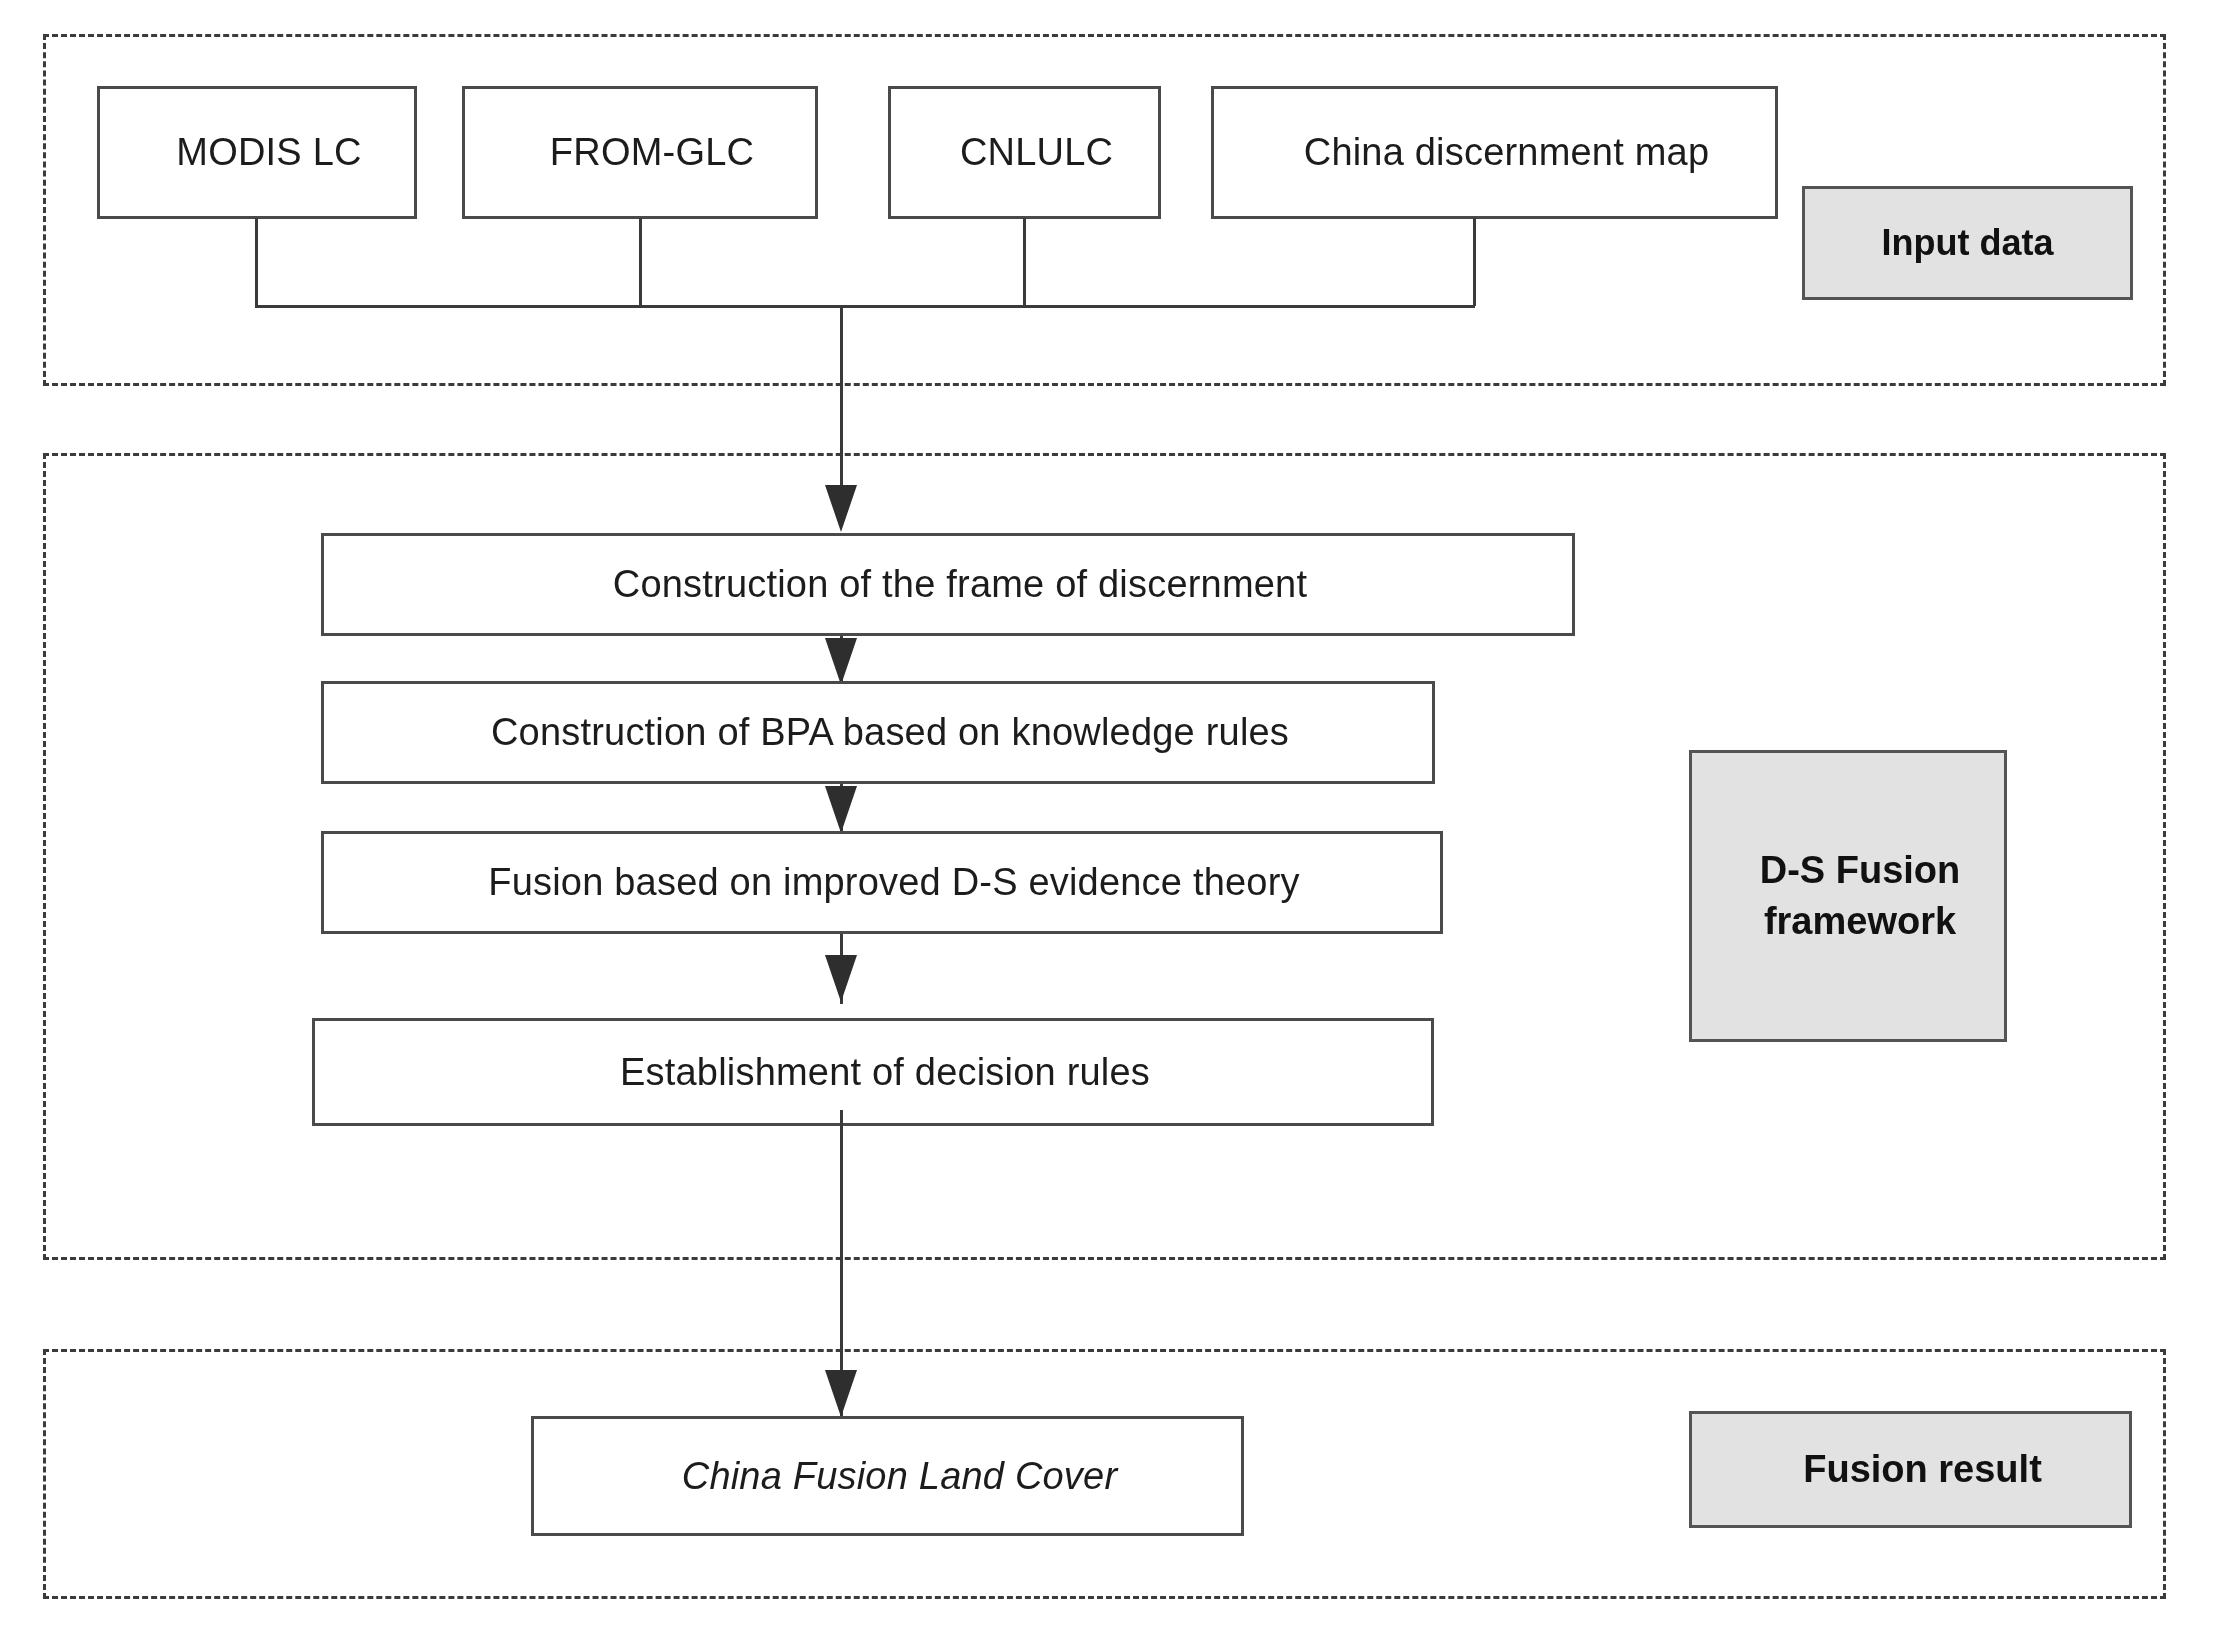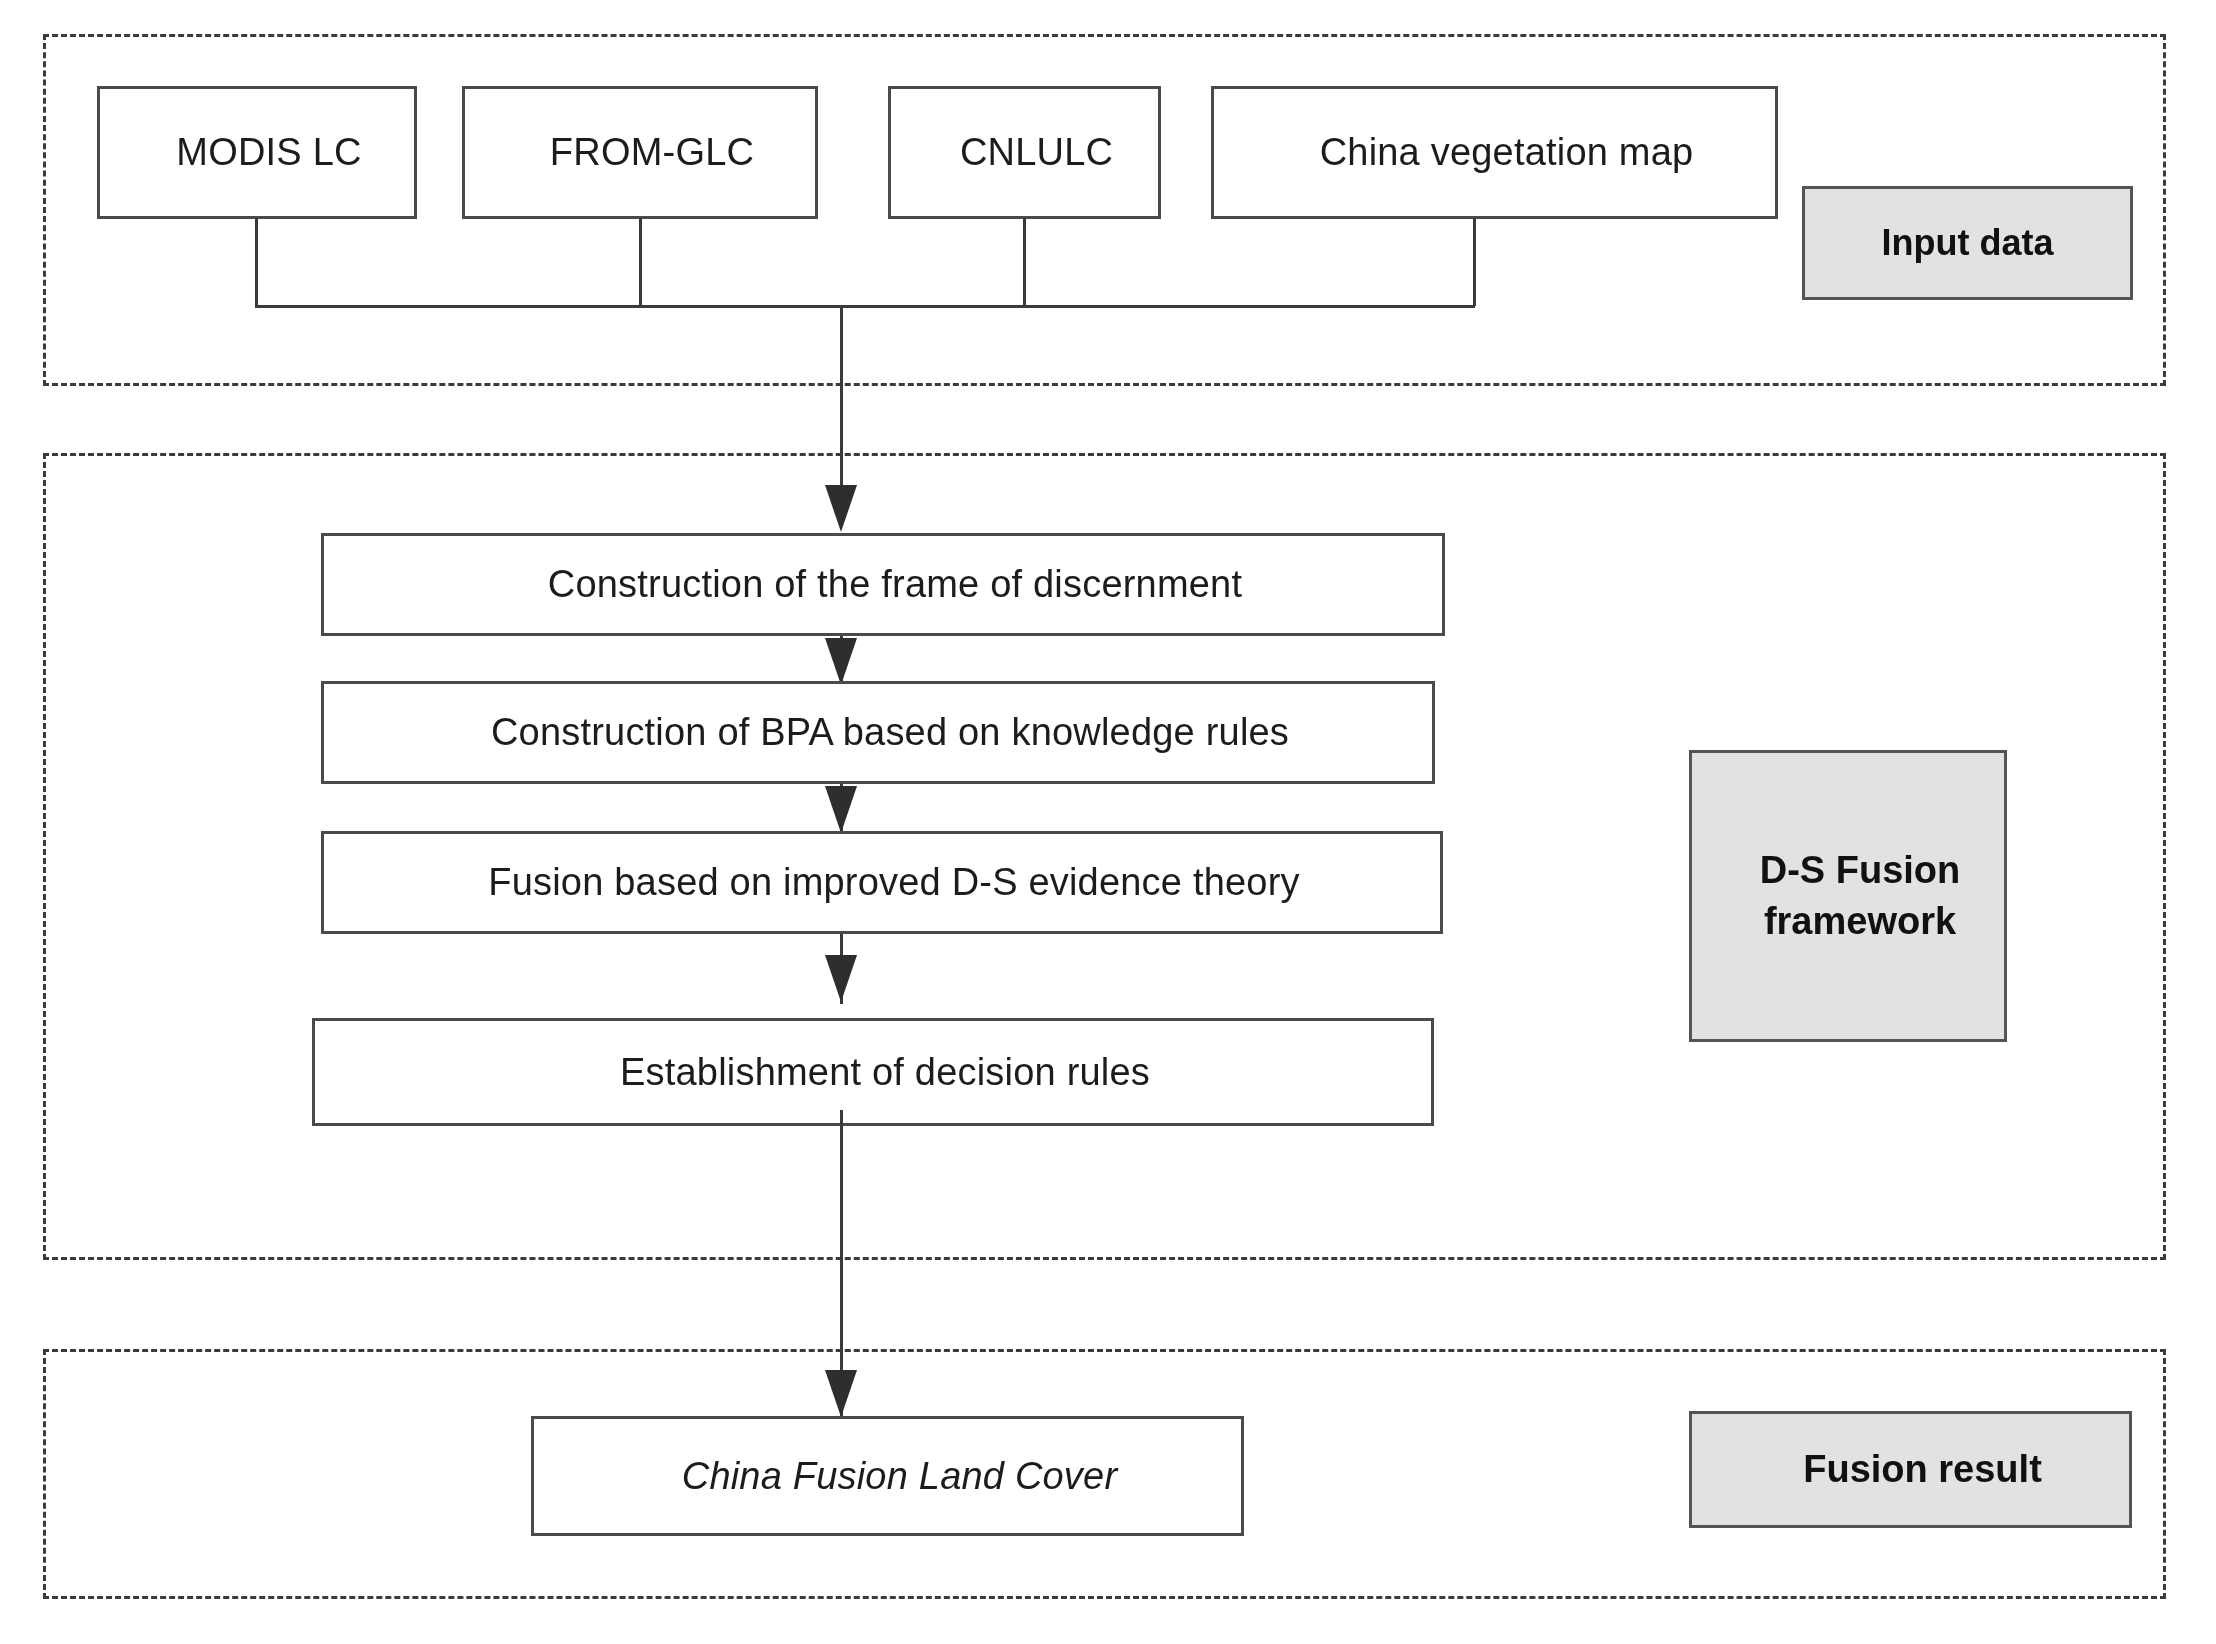--- a/index.html
+++ b/index.html
@@ -82,40 +82,40 @@
 
   <div class="node center-text f50" style="left:462px; top:86px; width:356px; height:133px;">
     <span>FROM-GLC</span>
   </div>
 
   <div class="node center-text f50" style="left:888px; top:86px; width:273px; height:133px;">
     <span>CNLULC</span>
   </div>
 
   <div class="node center-text f50" style="left:1211px; top:86px; width:567px; height:133px;">
-    <span>China vegetation map</span>
+    <span>China discernment map</span>
   </div>
 
   <div class="tag f48" style="left:1802px; top:186px; width:331px; height:114px;">
     <span>Input data</span>
   </div>
 
   <div class="vline" style="left:255px; top:218px; height:88px;"></div>
   <div class="vline" style="left:639px; top:218px; height:88px;"></div>
   <div class="vline" style="left:1023px; top:218px; height:88px;"></div>
   <div class="vline" style="left:1473px; top:218px; height:88px;"></div>
 
   <div class="hline" style="left:255px; top:305px; width:1220px;"></div>
 
   <div class="vline" style="left:840px; top:305px; height:220px;"></div>
   <div class="arrowhead" style="left:825px; top:485px;"></div>
 
   <div class="group-frame" style="left:43px; top:453px; width:2123px; height:807px;"></div>
 
-  <div class="node center-text f50" style="left:321px; top:533px; width:1124px; height:103px;">
+  <div class="node center-text f50" style="left:321px; top:533px; width:1254px; height:103px;">
     <span>Construction of the frame of discernment</span>
   </div>
 
   <div class="vline" style="left:840px; top:636px; height:45px;"></div>
   <div class="arrowhead" style="left:825px; top:638px;"></div>
 
   <div class="node center-text f50" style="left:321px; top:681px; width:1114px; height:103px;">
     <span>Construction of BPA based on knowledge rules</span>
   </div>
 

